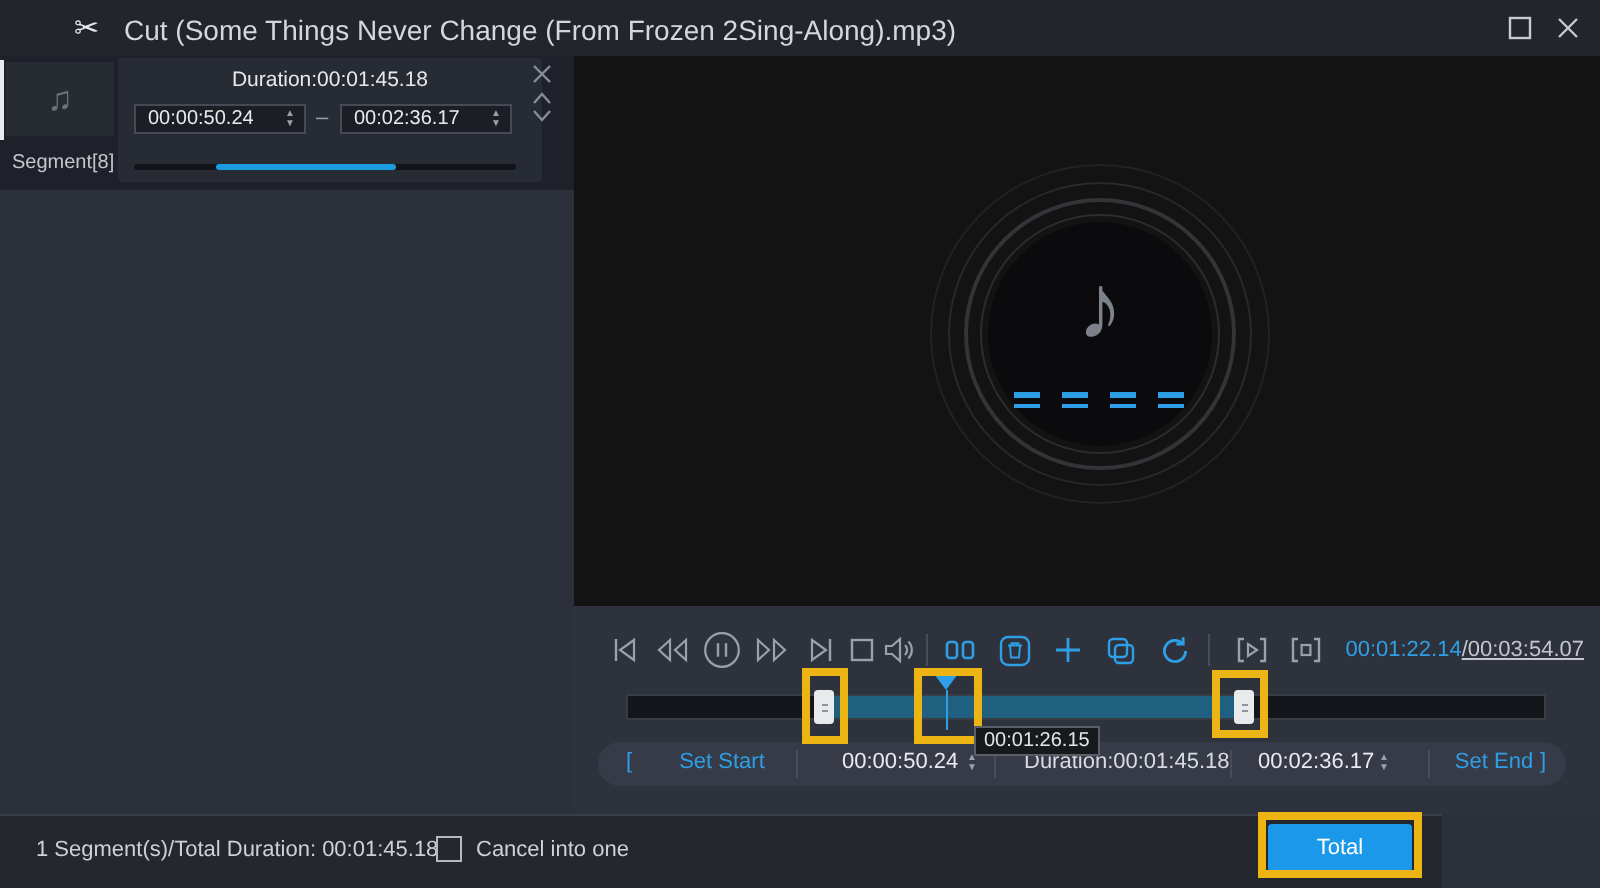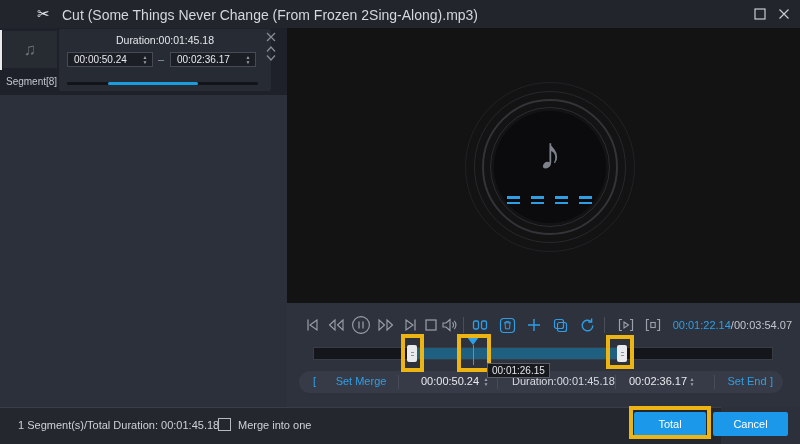--- a/index.html
+++ b/index.html
@@ -280,39 +280,39 @@
         </svg>
     </div>
     <div class="cicon" style="left:355px;">
       <svg width="18" height="16" viewBox="0 0 18 16">
           <path d="M5 2.5H2.5v11H5M13 2.5h2.5v11H13" fill="none" stroke="#9ba1ac" stroke-width="1.2"></path>
           <rect x="6.8" y="5.5" width="4.4" height="5" fill="none" stroke="#9ba1ac" stroke-width="1.1"></rect>
         </svg>
     </div>
 
     <div id="time-display">
-      <span class="blue">00:01:22.14</span><span style="color:#c3c6cc;">/00:03:54.07</span>
+      <span class="blue">00:01:22.14</span><span style="color:#c3c6cc;text-decoration:underline;">/00:03:54.07</span>
     </div>
 
     <div id="tl-track"></div>
     <div id="tl-selection"></div>
     <div class="tl-handle" id="handle-left">
         <i></i>
         <i></i>
       </div>
     <div class="tl-handle" id="handle-right">
         <i></i>
         <i></i>
       </div>
     <div id="playhead-tri"></div>
     <div id="playhead-line"></div>
 
     <div id="actionbar">
       <span class="ab-txt blue" style="left:14px;">[</span>
-      <span class="ab-txt blue" style="left:34px;width:56px;text-align:center;">Set Merge</span>
+      <span class="ab-txt blue" style="left:34px;width:56px;text-align:center;">Set Start</span>
       <div class="ab-div" style="left:99px;"></div>
       <span class="ab-txt white" style="left:122px;">00:00:50.24</span>
       <div class="ab-spin" style="left:182px;">
         <span>▲</span>
         <span>▼</span>
       </div>
       <div class="ab-div" style="left:198px;"></div>
       <span class="ab-txt lbl" style="left:213px;">Duration:00:01:45.18</span>
       <div class="ab-div" style="left:316px;"></div>
       <span class="ab-txt white" style="left:330px;">00:02:36.17</span>
@@ -329,18 +329,17 @@
   <div id="tooltip">00:01:26.15</div>
 
   <div class="hl" id="hl-left"></div>
   <div class="hl" id="hl-play"></div>
   <div class="hl" id="hl-right"></div>
   <div class="hl" id="hl-save"></div>
 
   <div id="footer">
     <span id="status">1 Segment(s)/Total Duration: 00:01:45.18</span>
     <div id="merge-box"></div>
-    <span id="merge-label">Merge into one</span>
+    <span id="merge-label">Cancel into one</span>
     <button class="solidbtn" id="btn-save">Total</button>
-    <button class="solidbtn" id="btn-cancel">Cancel</button>
   </div>
 
 </div>
 
 </body></html>

